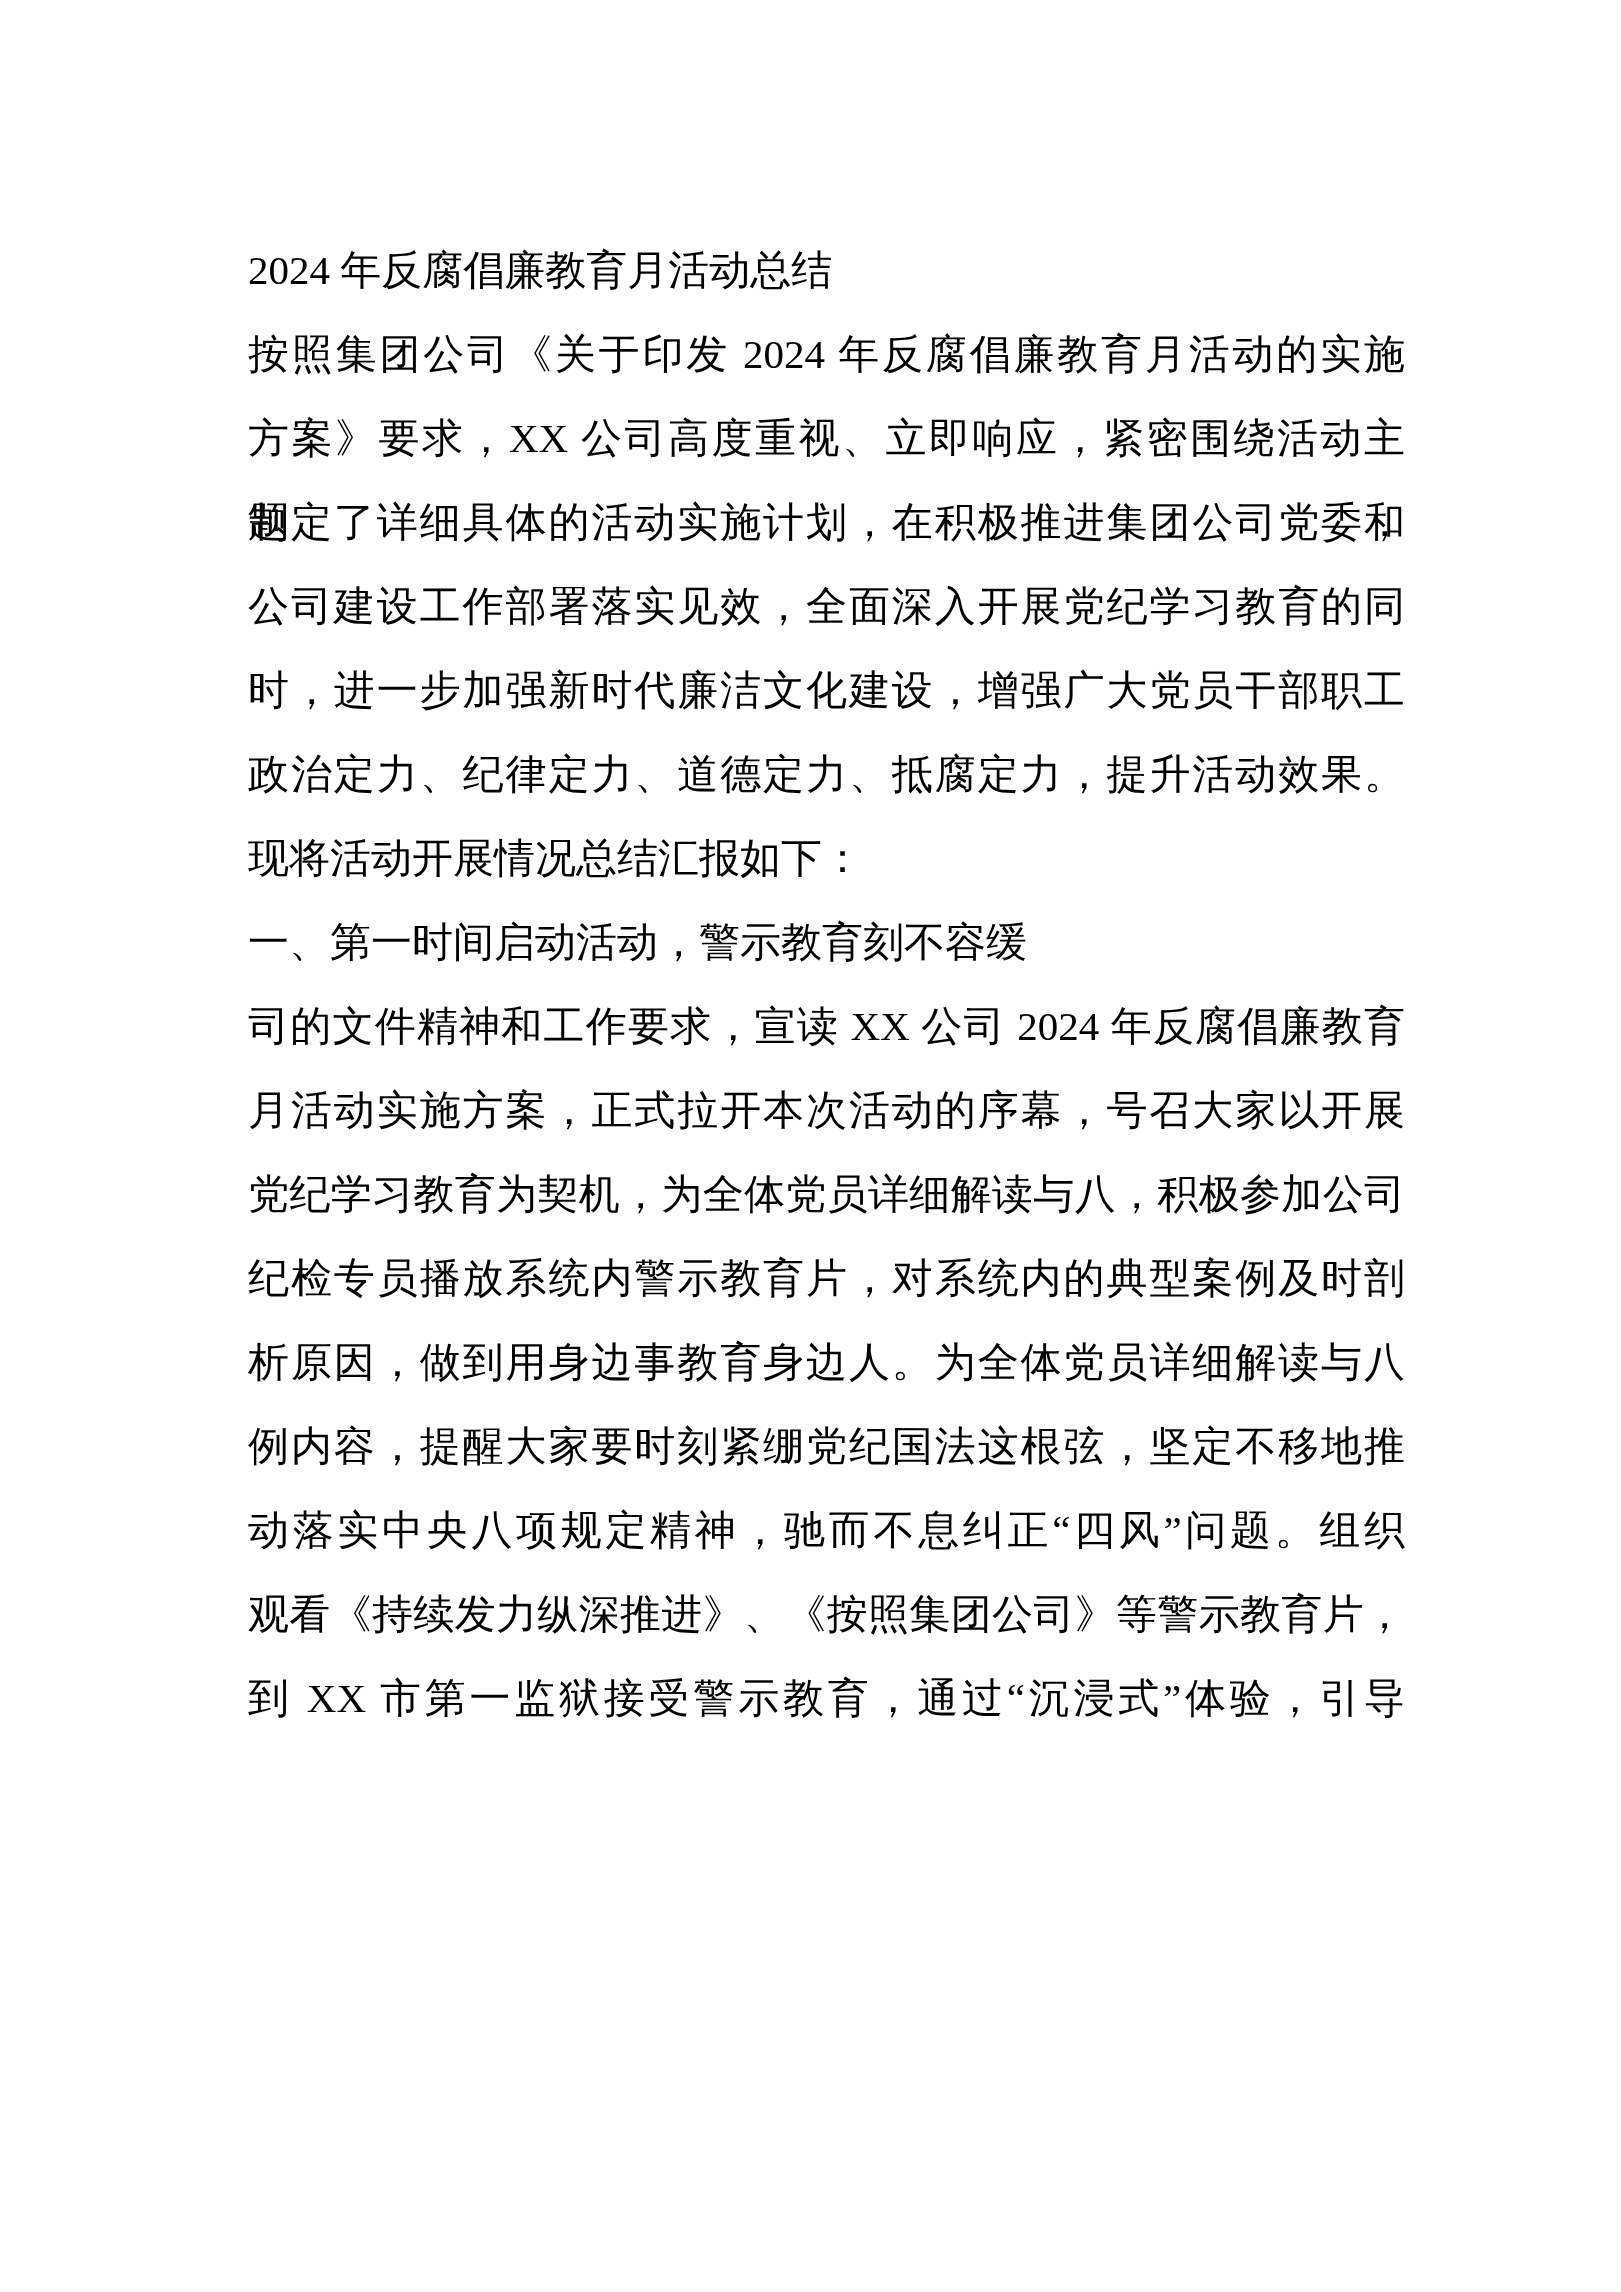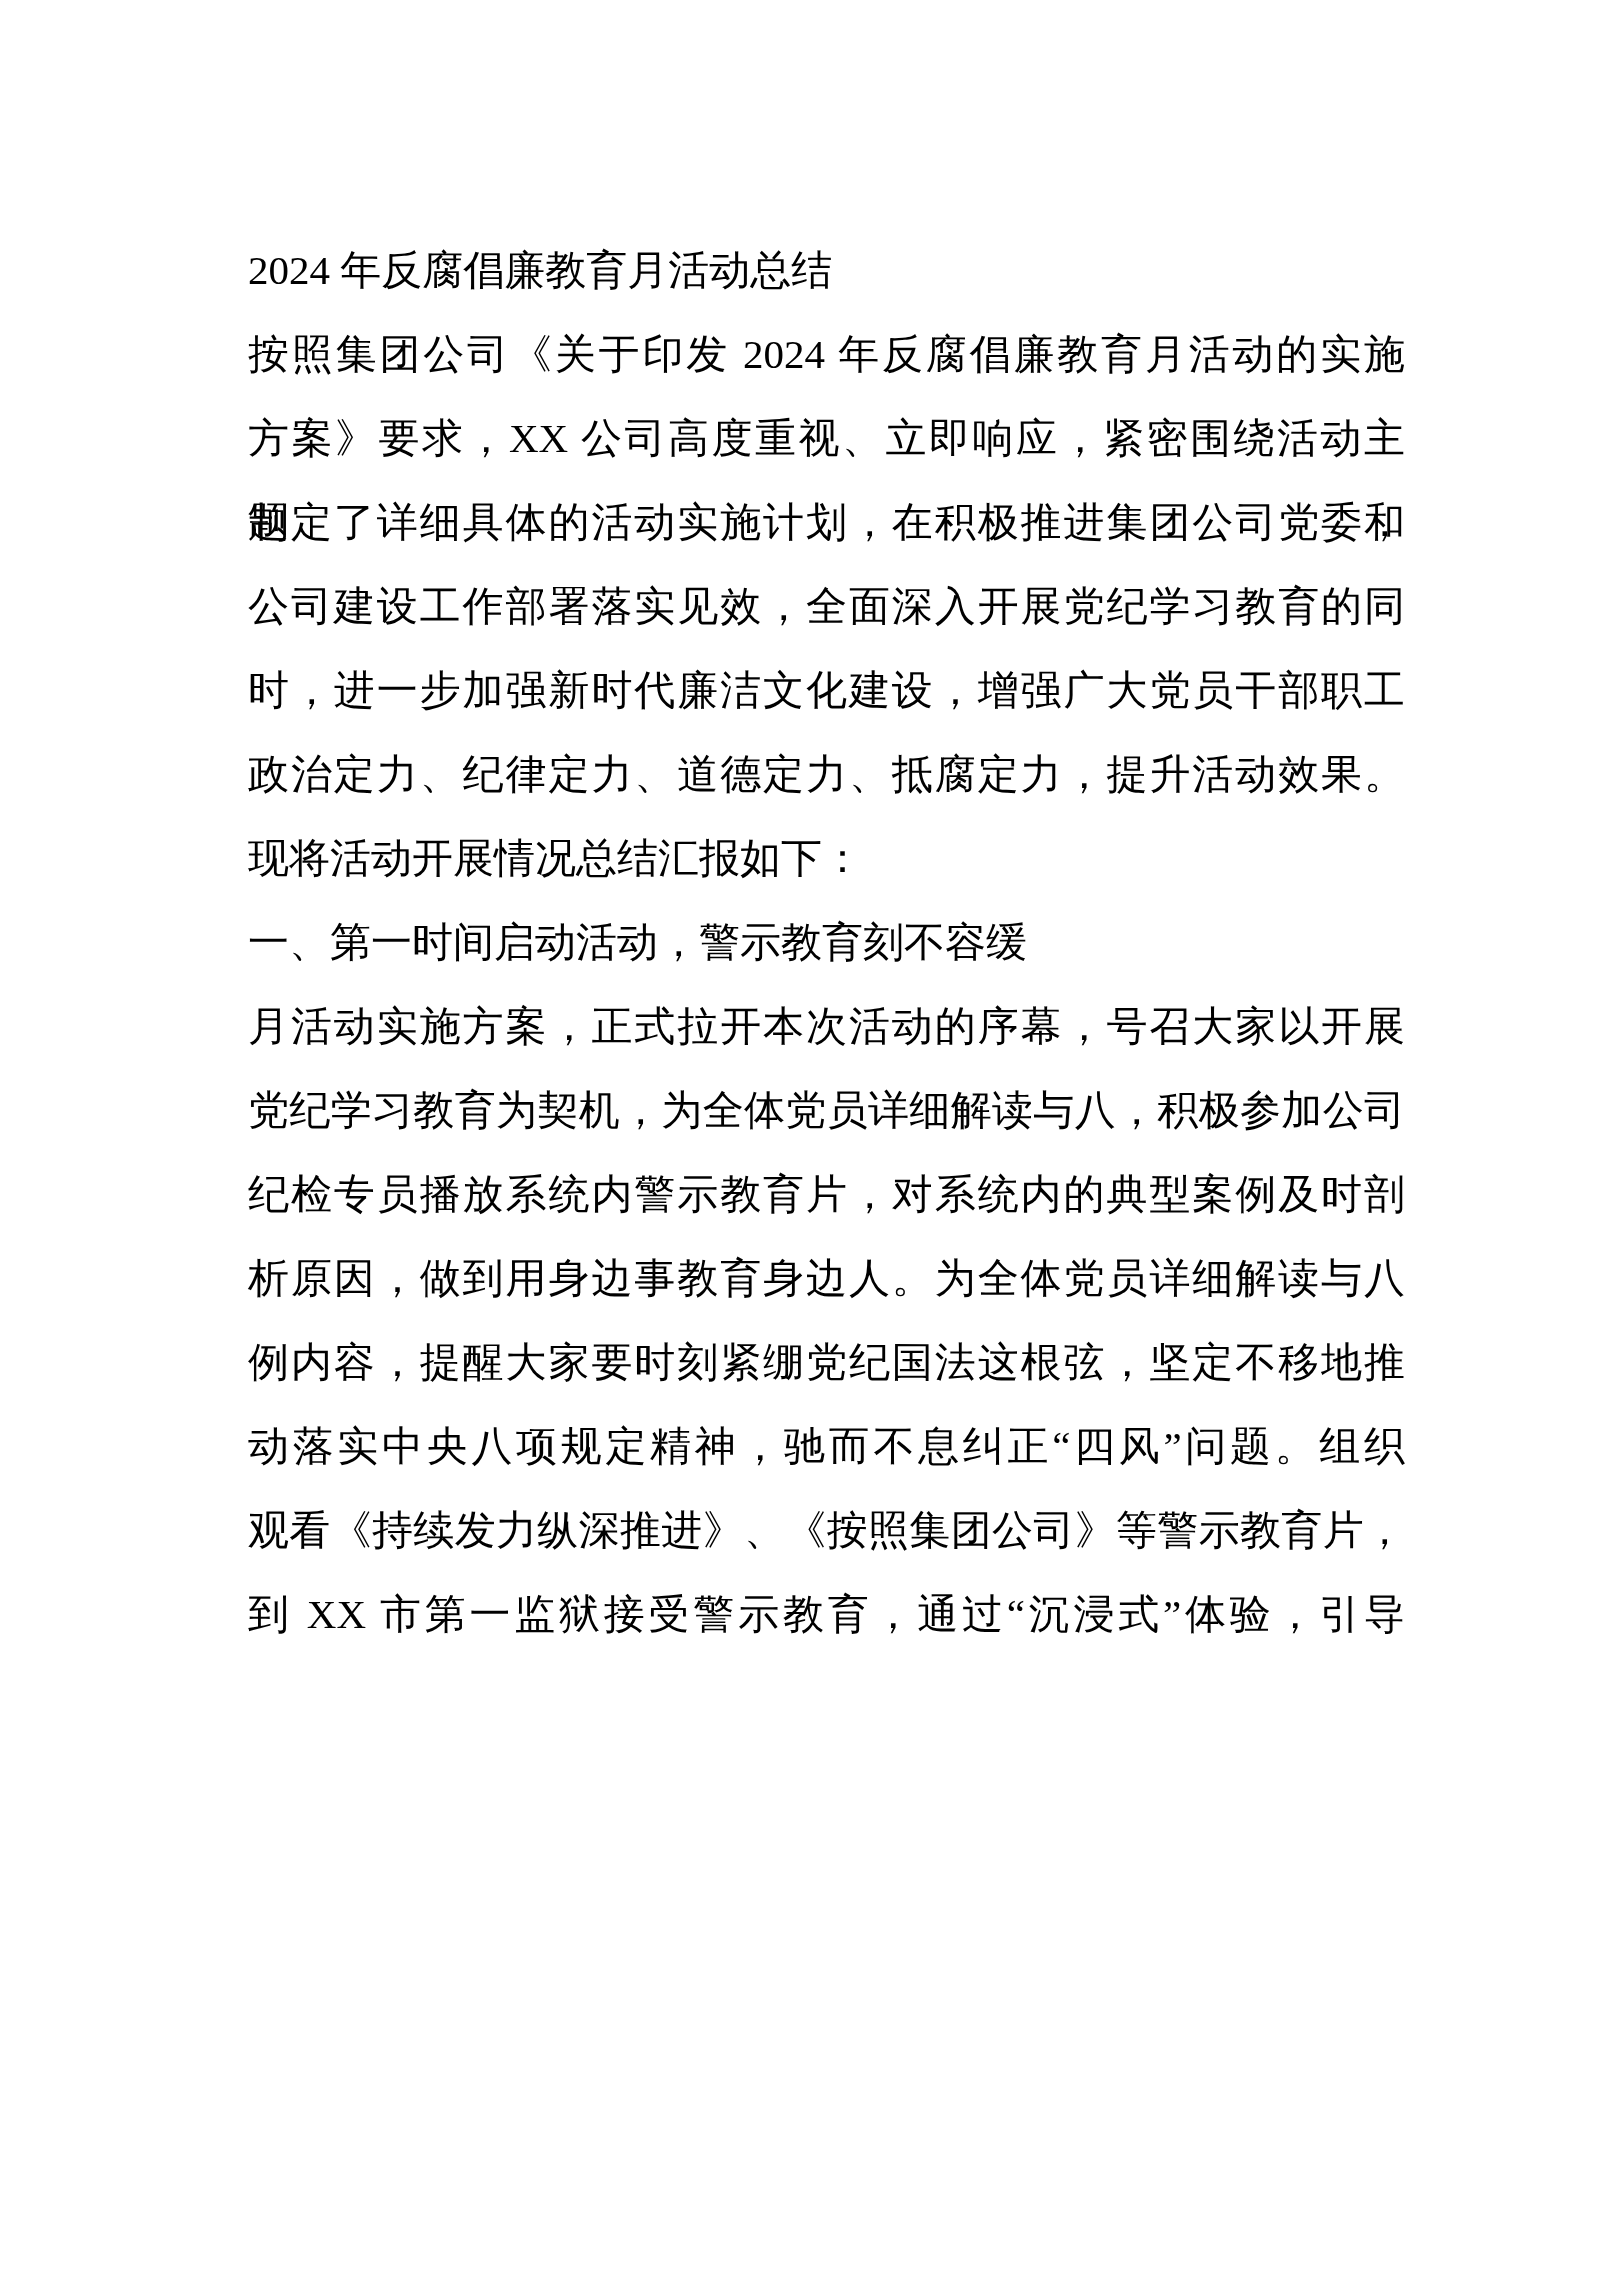--- a/index.html
+++ b/index.html
@@ -50,20 +50,21 @@
     <div class="line j">按照集团公司《关于印发 2024 年反腐倡廉教育月活动的实施</div>
     <div class="line j">方案》要求，XX 公司高度重视、立即响应，紧密围绕活动主题，</div>
     <div class="line j">制定了详细具体的活动实施计划，在积极推进集团公司党委和</div>
     <div class="line j">公司建设工作部署落实见效，全面深入开展党纪学习教育的同</div>
     <div class="line j">时，进一步加强新时代廉洁文化建设，增强广大党员干部职工</div>
     <div class="line j">政治定力、纪律定力、道德定力、抵腐定力，提升活动效果。</div>
     <div class="line">现将活动开展情况总结汇报如下：</div>
 
     <div class="line">一、第一时间启动活动，警示教育刻不容缓</div>
 
+    <div class="line j">司的文件精神和工作要求，宣读 XX 公司 2024 年反腐倡廉教育</div>
     <div class="line j">月活动实施方案，正式拉开本次活动的序幕，号召大家以开展</div>
     <div class="line j">党纪学习教育为契机，为全体党员详细解读与八，积极参加公司</div>
     <div class="line j">纪检专员播放系统内警示教育片，对系统内的典型案例及时剖</div>
     <div class="line j">析原因，做到用身边事教育身边人。为全体党员详细解读与八</div>
     <div class="line j">例内容，提醒大家要时刻紧绷党纪国法这根弦，坚定不移地推</div>
     <div class="line j">动落实中央八项规定精神，驰而不息纠正“四风”问题。组织</div>
     <div class="line j">观看《持续发力纵深推进》、《按照集团公司》等警示教育片，</div>
     <div class="line j">到 XX 市第一监狱接受警示教育，通过“沉浸式”体验，引导</div>
 
   </div>

